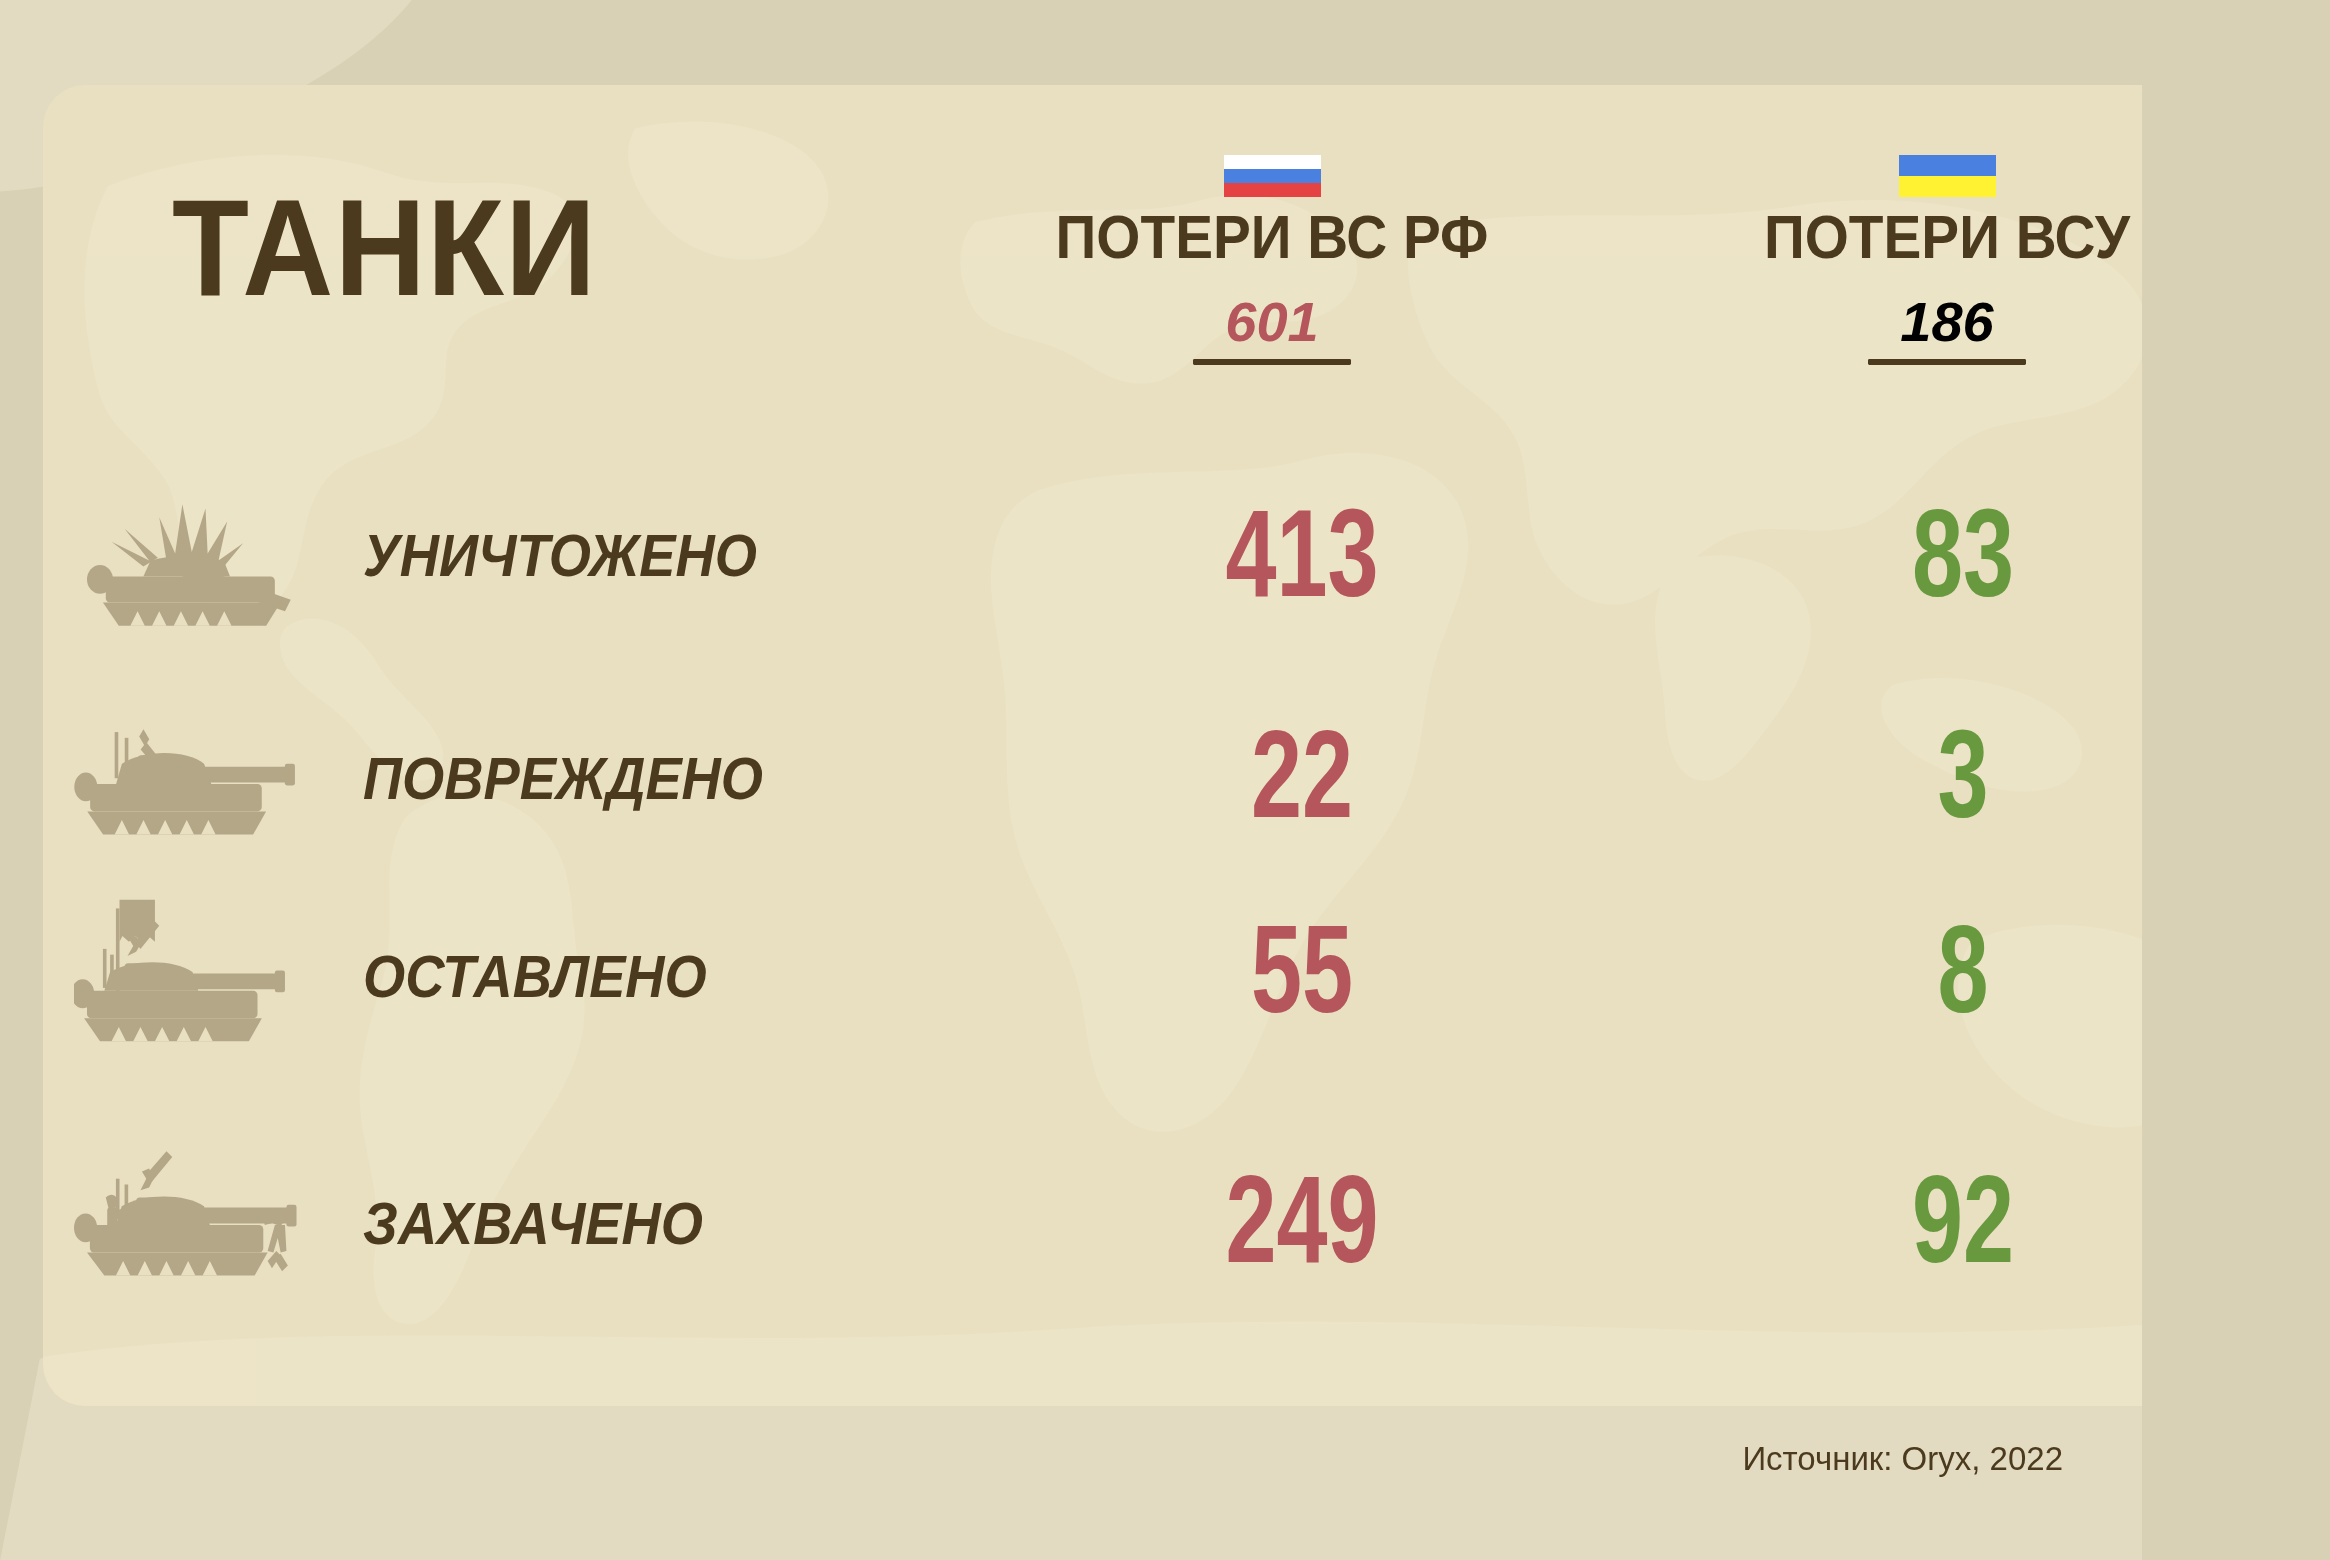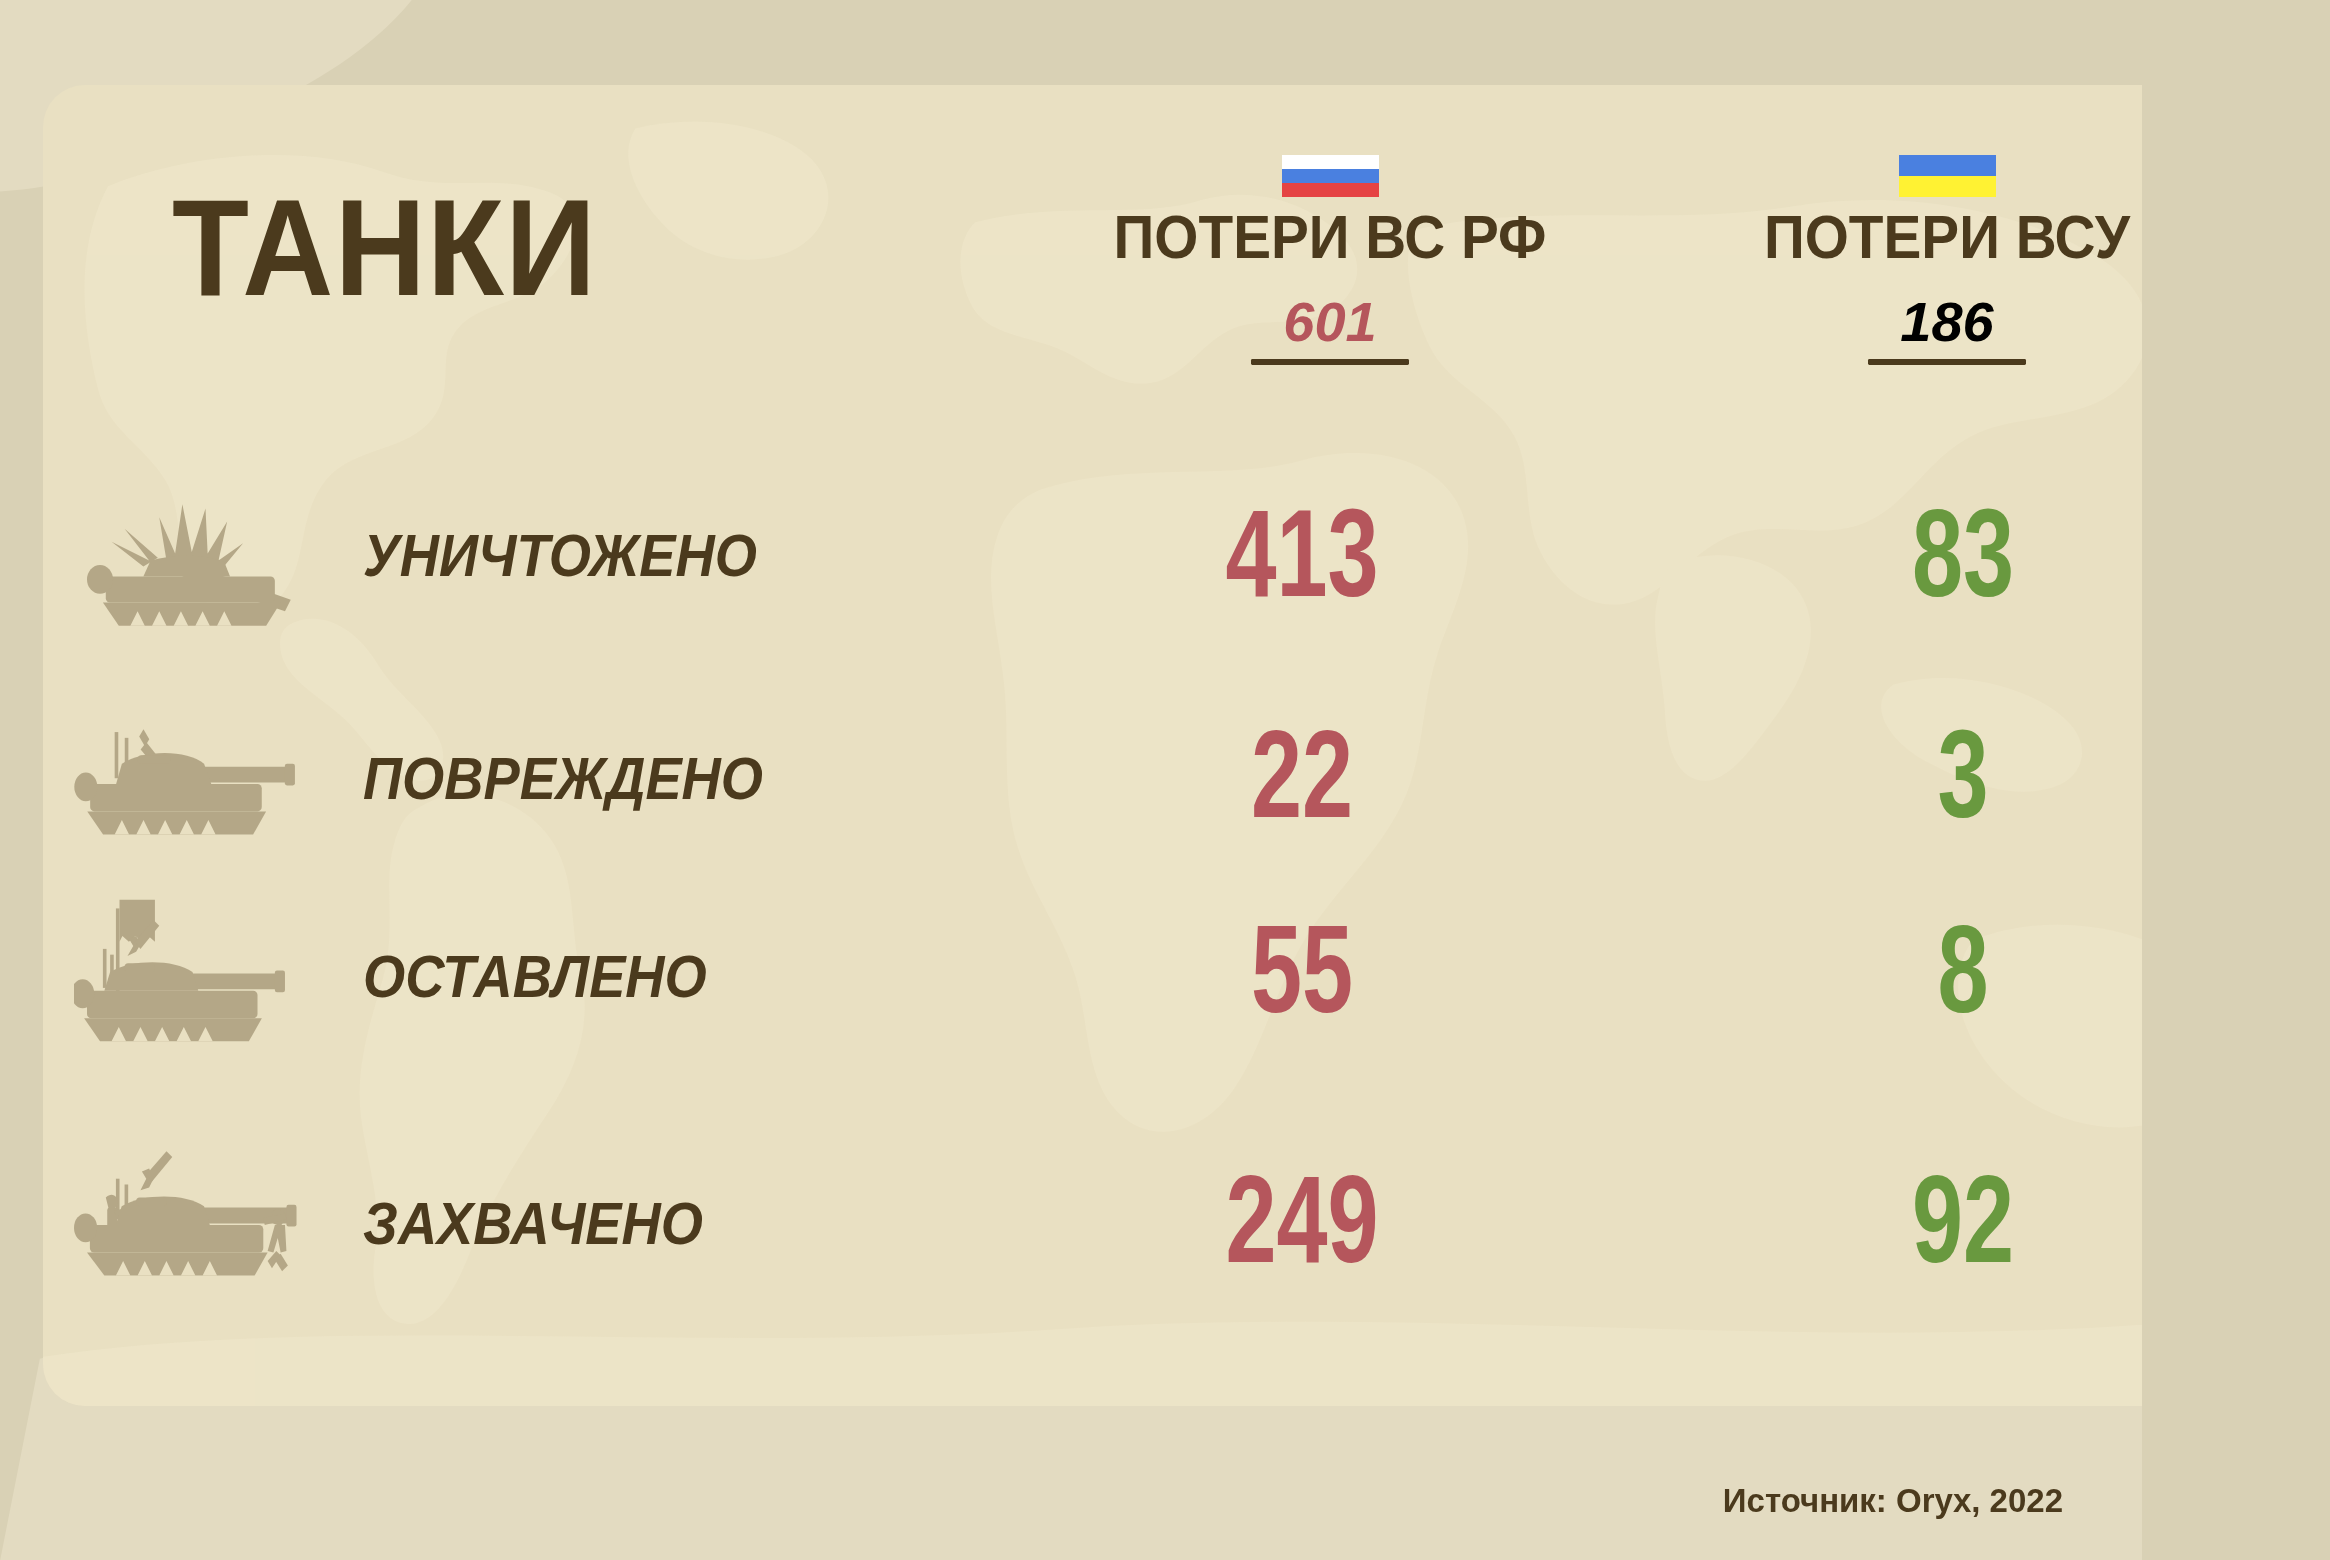--- a/index.html
+++ b/index.html
@@ -33,21 +33,21 @@
     font-size:137px;line-height:1;
     font-weight:900;letter-spacing:1.4px;
     color:#4b3a1d;
     font-family:"Liberation Sans", sans-serif;
     transform:scaleX(.92);transform-origin:left center;
     white-space:nowrap;
   }
 
   
   .col-head{position:absolute;text-align:center;}
-  .col-head.ru{left:987px;top:155px;width:686px;}
+  .col-head.ru{left:929px;top:155px;width:686px;}
   .col-head.ua{left:1629px;top:155px;width:636px;}
 
   .flag{
     width:97px;height:42px;margin:0 auto 10px auto;
     display:block;border:0;
   }
   .flag .band{display:block;width:100%;height:33.3333%;}
 
   .col-title{
     font-size:61px;line-height:1;
@@ -94,24 +94,23 @@
     font-family:"Liberation Sans", sans-serif;
     transform:scaleX(.74);
   }
   .row-val.ru{left:943px;width:686px;color:#b5565c;}
   .row-val.ua{left:1629px;width:636px;color:#69993f;}
 
   
   .source{
     position:absolute;right:79px;top:1442px;
     font-size:33px;line-height:1;
-    font-weight:700;color:#4b3a1d;
+    font-weight:400;color:#4b3a1d;
     font-family:"Liberation Sans", sans-serif;
     white-space:nowrap;
-    margin-top:42px;
   }
 </style>
 </head>
 <body>
 
 <div class="stage">
 
   <div class="bg-map">
     <svg viewBox="0 0 3225 2160" preserveAspectRatio="none" aria-hidden="true">
       <g fill="#e3dbc1">

